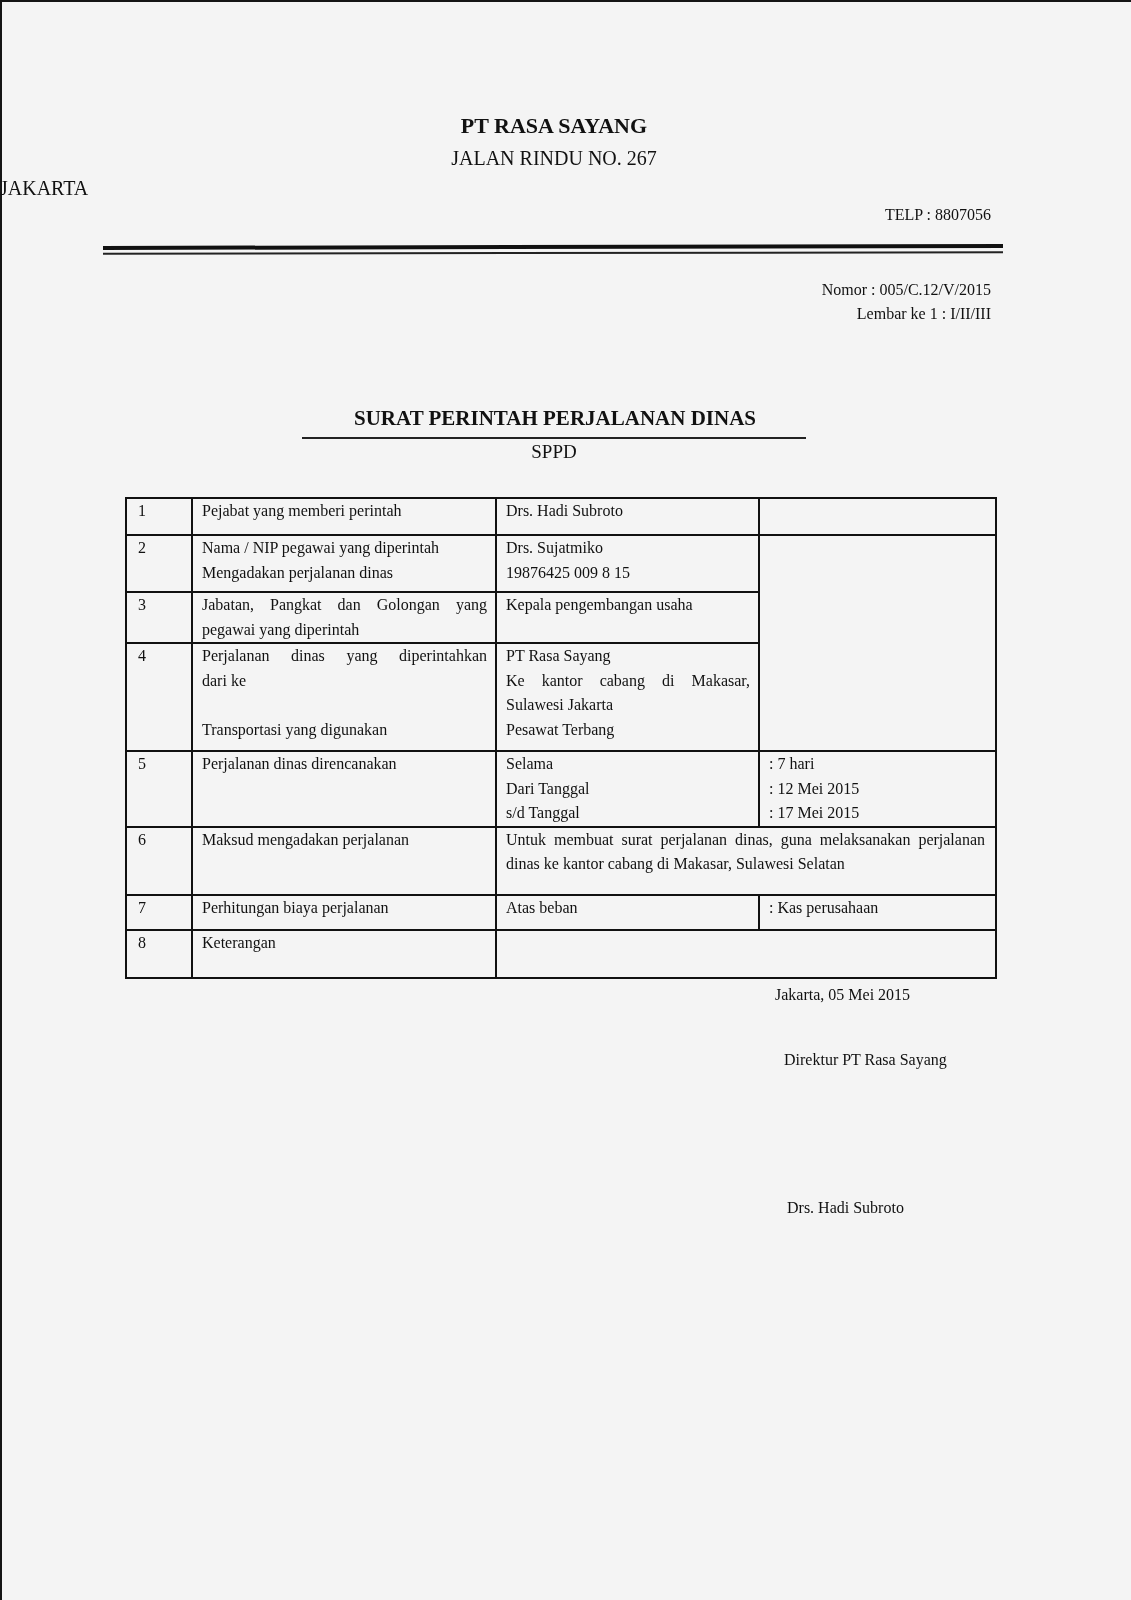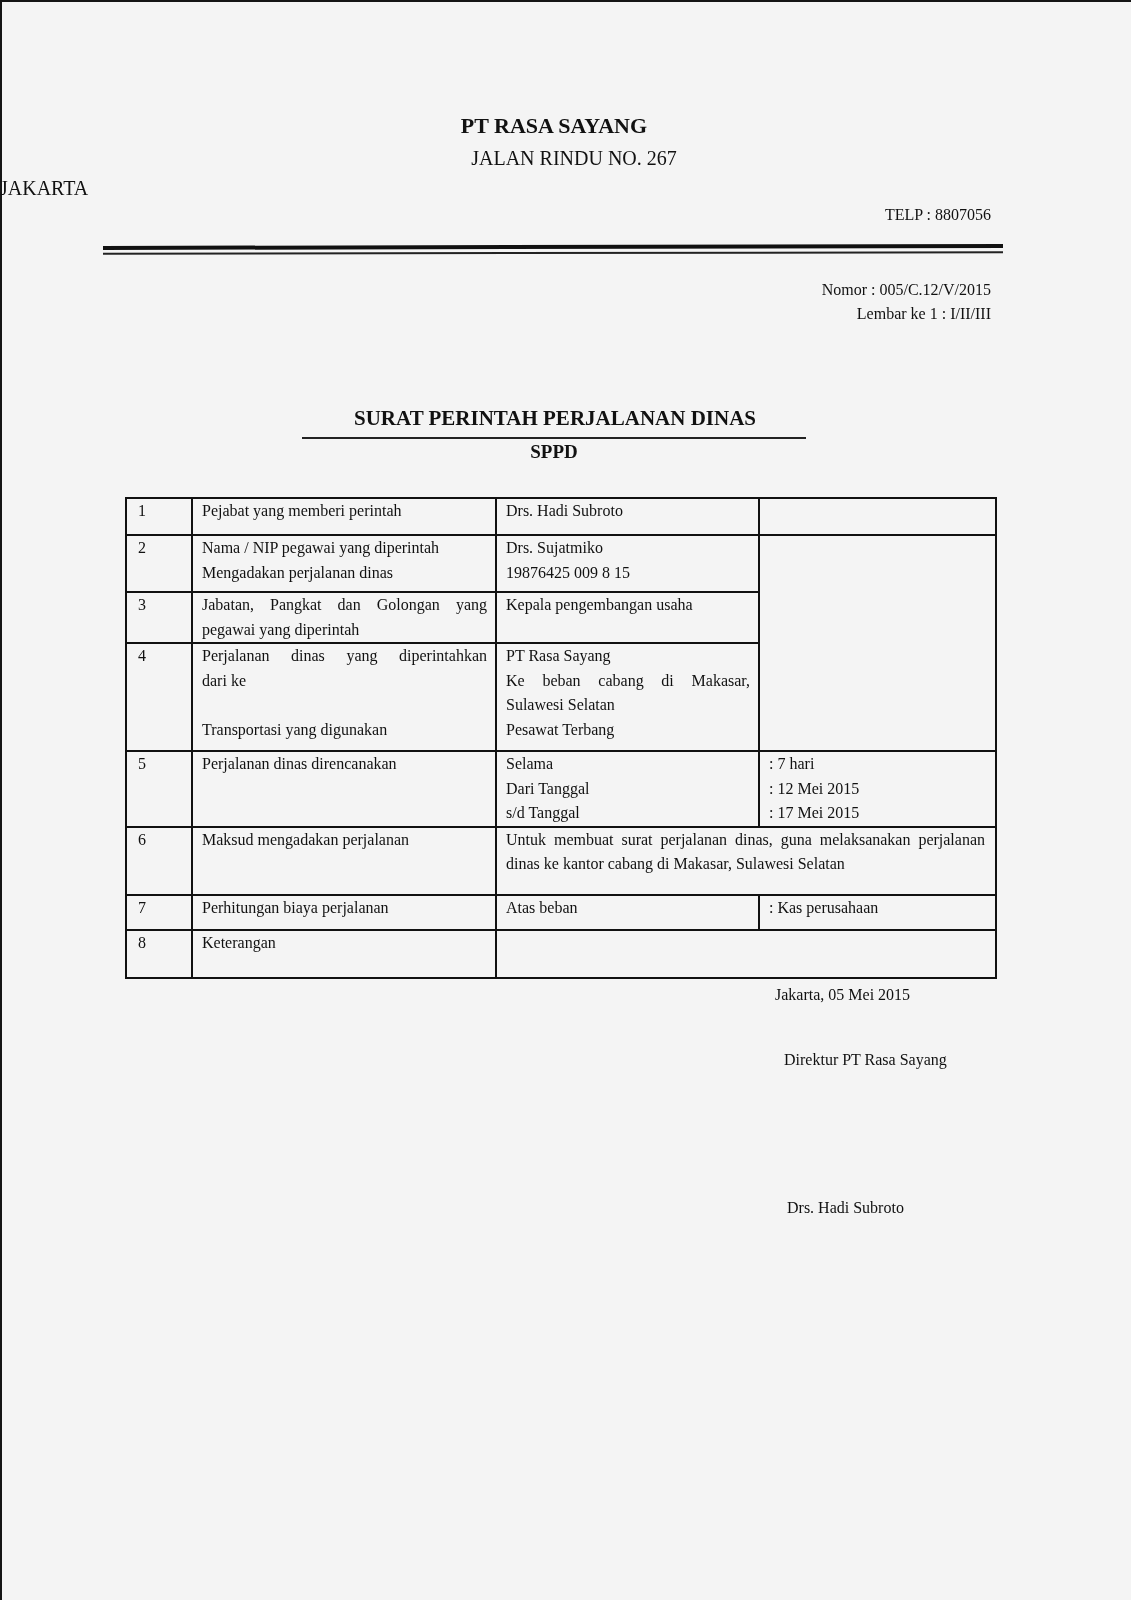--- a/index.html
+++ b/index.html
@@ -7,33 +7,33 @@
     width: 1131px; height: 1600px; position: relative; overflow: hidden;
     background: #f4f4f4;
     font-family: "Liberation Serif", "DejaVu Serif", serif;
     color: #111;
   }
   .frame-top { position: absolute; left: 0; top: 0; width: 1131px; height: 2px; background: #151515; }
   .frame-left { position: absolute; left: 0; top: 0; width: 2px; height: 1600px; background: #151515; }
 
   .abs { position: absolute; white-space: nowrap; }
   .company { left: 0; width: 1108px; top: 113px; text-align: center; font-size: 22px; font-weight: bold; }
-  .address { left: 0; width: 1108px; top: 147px; text-align: center; font-size: 20px; padding-left: 20px; }
+  .address { left: 0; width: 1108px; top: 147px; text-align: center; font-size: 20px; }
   .city { left: 0; width: 1108px; top: 177px; font-size: 20px; }
   .telp { right: 140px; top: 206px; font-size: 16px; }
 
   .rule-thick { position: absolute; left: 103px; top: 245px; width: 900px; height: 4px; background: #111; transform: rotate(-0.12deg); }
   .rule-thin { position: absolute; left: 103px; top: 252px; width: 900px; height: 1.5px; background: #222; transform: rotate(-0.1deg); }
 
   .nomor { right: 140px; top: 281px; font-size: 16px; text-align: right; }
   .lembar { right: 140px; top: 305px; font-size: 16px; text-align: right; margin-left: 40px; }
 
   .doc-title { left: 304px; width: 502px; top: 406px; text-align: center; font-size: 21px; font-weight: bold; }
   .title-rule { position: absolute; left: 302px; top: 437px; width: 504px; height: 1.5px; background: #222; }
-  .doc-subtitle { left: 0; width: 1108px; top: 441px; text-align: center; font-size: 19px; font-weight: bold; }
+  .doc-subtitle { left: 0; width: 1108px; top: 441px; text-align: center; font-size: 19px; font-weight: normal; }
 
   table.sppd {
     position: absolute; left: 125px; top: 497px;
     border-collapse: collapse; table-layout: fixed;
     font-size: 16px; line-height: 24.5px;
   }
   table.sppd td {
     border: 2.5px solid #111; vertical-align: top;
     padding: 0 8px 0 9px; background: transparent;
   }
@@ -112,22 +112,22 @@
     <tr style="height:108px">
       <td class="no">4</td>
       <td>
         <div class="just" style="text-align-last:justify">Perjalanan dinas yang diperintahkan</div>
         <div>dari ke</div>
         <div style="height:24.5px"></div>
         <div>Transportasi yang digunakan</div>
       </td>
       <td>
         <div>PT Rasa Sayang</div>
-        <div class="just" style="text-align-last:justify">Ke beban cabang di Makasar,</div>
-        <div>Sulawesi Selatan</div>
+        <div class="just" style="text-align-last:justify">Ke kantor cabang di Makasar,</div>
+        <div>Sulawesi Jakarta</div>
         <div>Pesawat Terbang</div>
       </td>
     </tr>
 
     <tr style="height:73px">
       <td class="no">5</td>
       <td>
         <div>Perjalanan dinas direncanakan</div>
       </td>
       <td>

